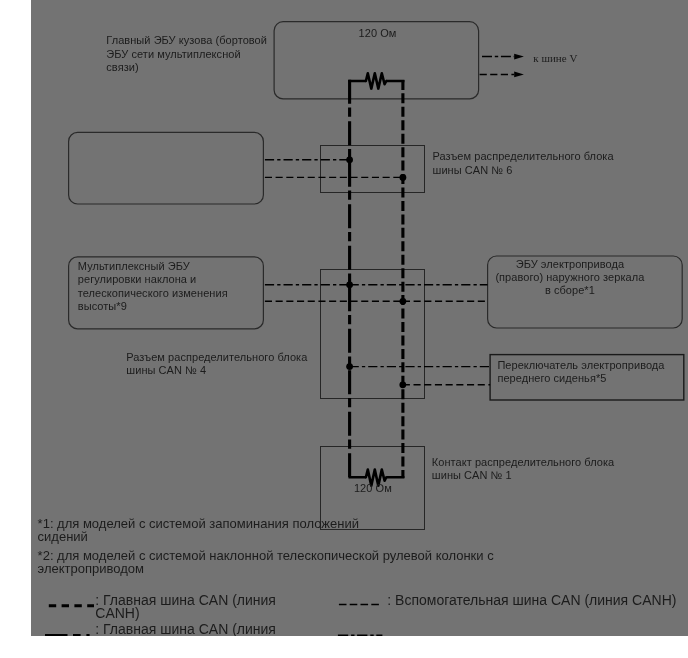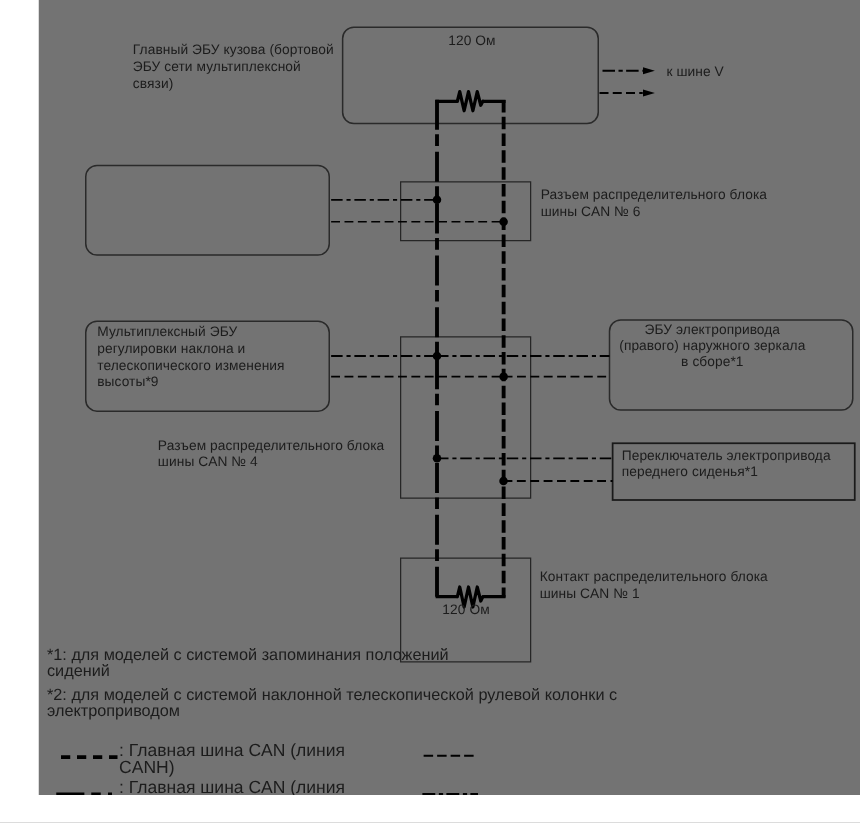--- a/index.html
+++ b/index.html
@@ -66,45 +66,46 @@
   <path d="M17.8,605.7 L63,605.7" stroke="#000" stroke-width="3.1" fill="none" stroke-dasharray="7.4 5.4"></path>
   <path d="M14,635.6 L59,635.6" stroke="#000" stroke-width="3.1" fill="none" stroke-dasharray="22.5 5.5 7.6 5.8 3.2 5"></path>
   <path d="M307.9,604.6 L348.1,604.6" stroke="#000" stroke-width="1.5" fill="none" stroke-dasharray="7.6 3.2"></path>
   <path d="M306.9,635.2 L351.4,635.2" stroke="#000" stroke-width="1.5" fill="none" stroke-dasharray="10.3 2.9 3.4 2.6"></path>
 </svg>
 
 <div class="lbl" style="left:75.3px;top:34.2px;">Главный ЭБУ кузова (бортовой
 ЭБУ сети мультиплексной
 связи)</div>
 <div class="lbl" style="left:327.6px;top:26.6px;">120 Ом</div>
-<div class="lbl" style="left:502.2px;top:52.4px;">к шине V</div>
+<div class="lbl" style="left:502.2px;top:52.4px;font-family:Liberation Serif, serif;">к шине V</div>
 
 <div class="lbl" style="left:401.5px;top:150.3px;">Разъем распределительного блока
 шины CAN № 6</div>
 
 <div class="lbl" style="left:46.8px;top:260px;">Мультиплексный ЭБУ
 регулировки наклона и
 телескопического изменения
 высоты*9</div>
 <div class="lbl" style="left:464.4px;top:257.6px;text-align:center;">ЭБУ электропривода
 (правого) наружного зеркала
 в сборе*1</div>
 
 <div class="lbl" style="left:95.3px;top:350.5px;">Разъем распределительного блока
 шины CAN № 4</div>
 <div class="lbl" style="left:466.4px;top:358.6px;">Переключатель электропривода
-переднего сиденья*1</div>
+переднего сиденья*5</div>
 
 <div class="lbl" style="left:322.9px;top:481.7px;">120 Ом</div>
 <div class="lbl" style="left:400.8px;top:456px;">Контакт распределительного блока
 шины CAN № 1</div>
 
 <div class="fn" style="left:6.6px;top:516.9px;">*1: для моделей с системой запоминания положений
 сидений</div>
 <div class="fn" style="left:6.6px;top:548.9px;">*2: для моделей с системой наклонной телескопической рулевой колонки с
 электроприводом</div>
 
 <div class="lg" style="left:64.3px;top:594px;">: Главная шина CAN (линия
 CANH)</div>
 <div class="lg" style="left:64.3px;top:623px;">: Главная шина CAN (линия
 CANL)</div>
+<div class="lg" style="left:356.3px;top:594px;">: Вспомогательная шина CAN (линия CANH)</div>
 
 </div>
 
 </body></html>

